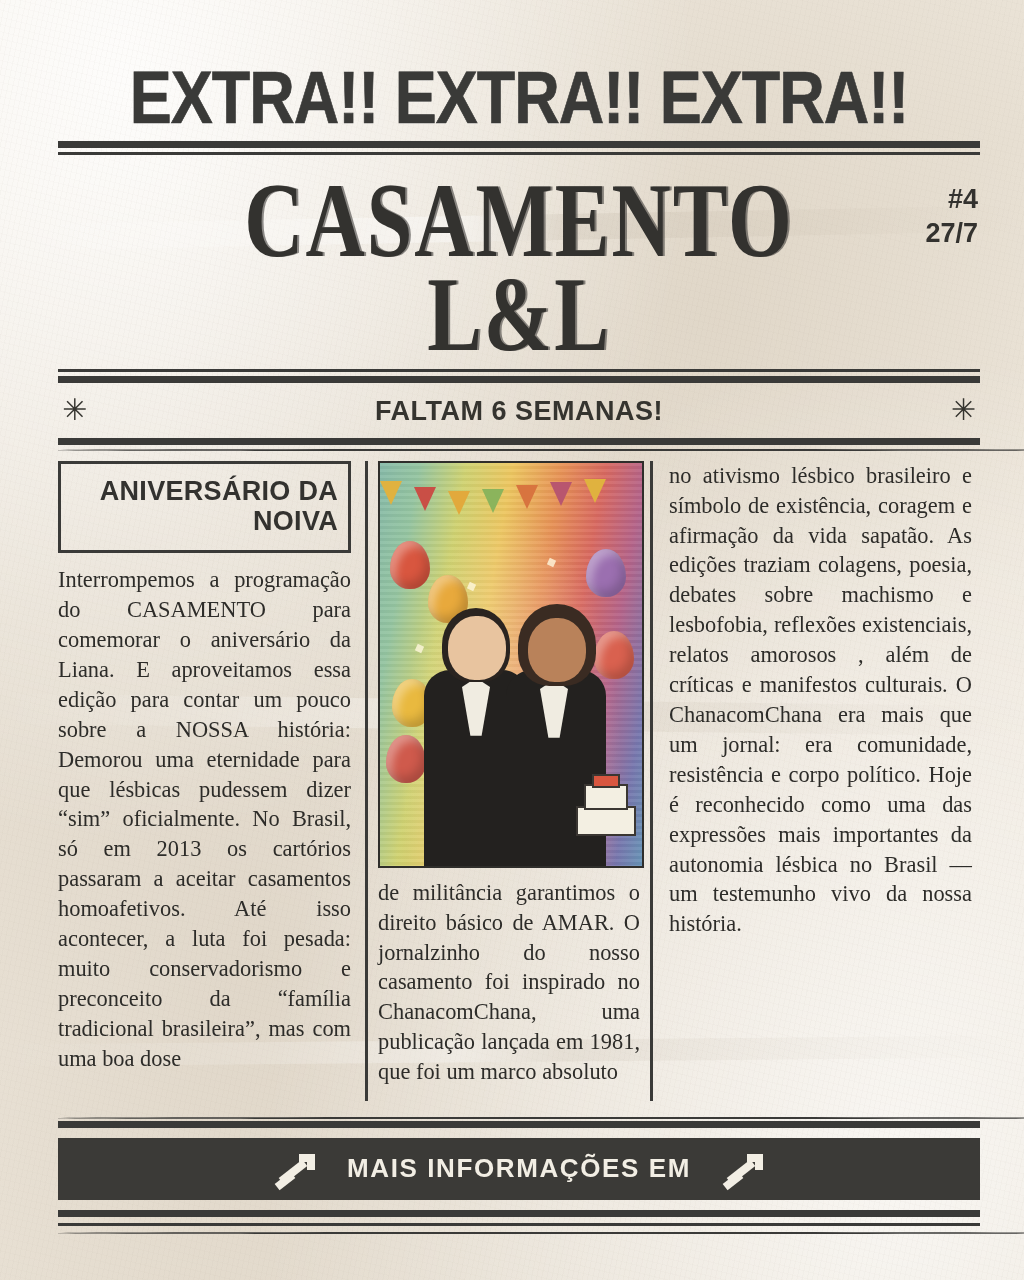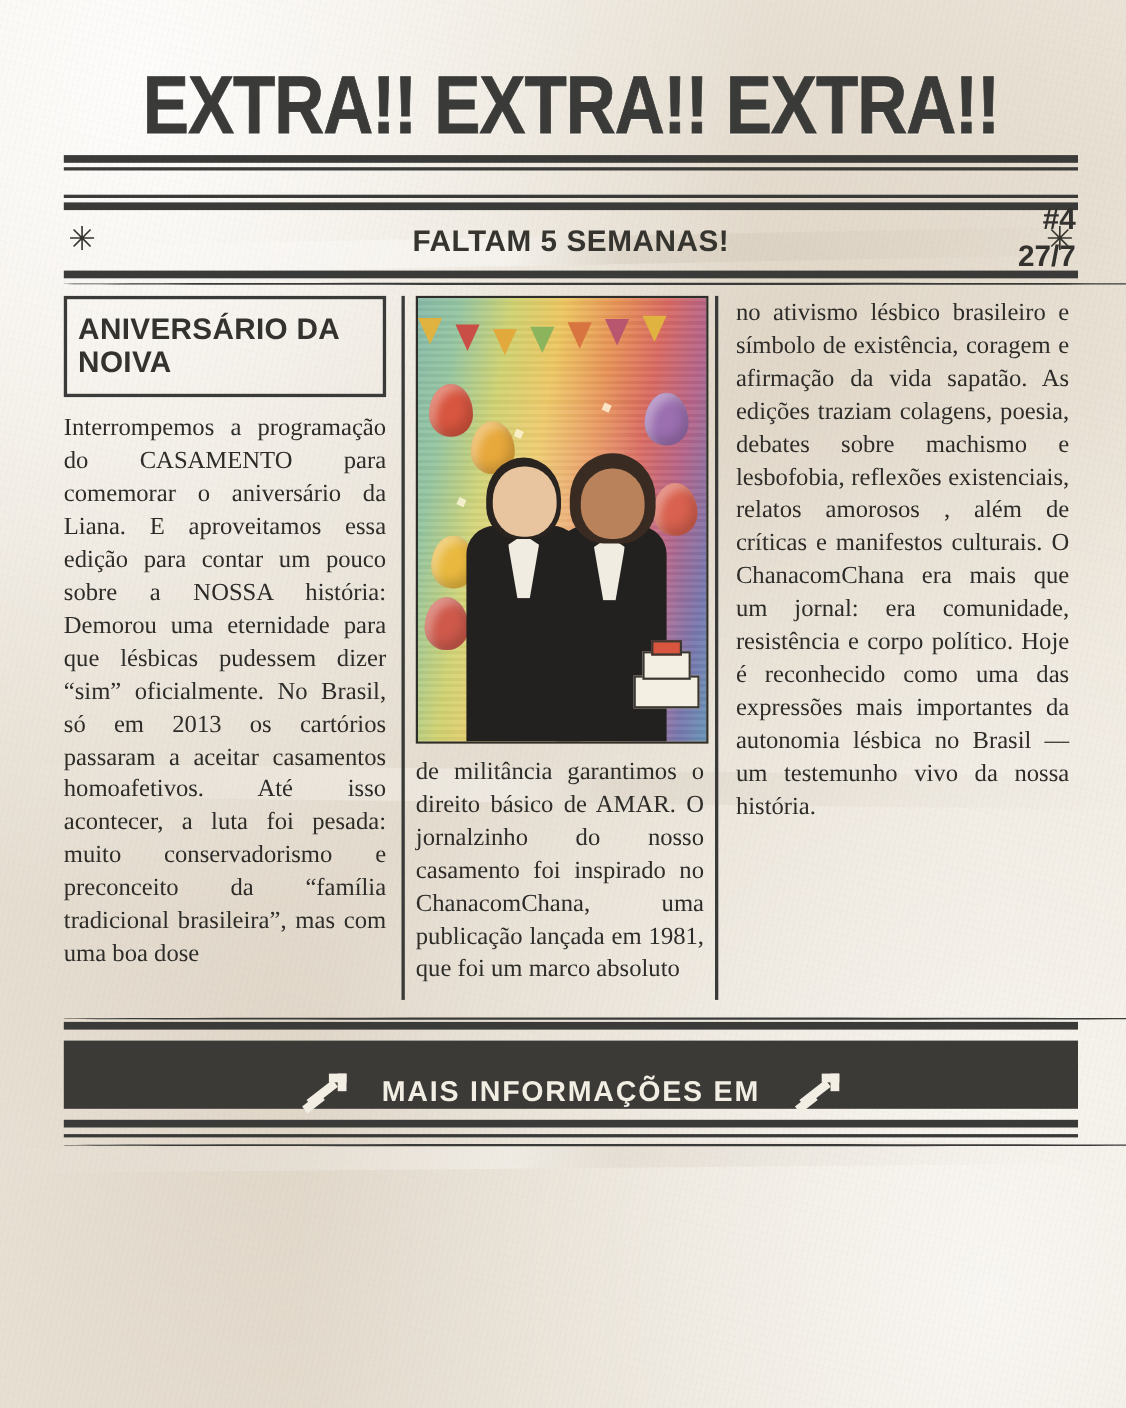--- a/index.html
+++ b/index.html
@@ -155,21 +155,21 @@
   .col.right { width: 319px; padding-left: 16px; }
   .vdiv { width: 3px; background: #3a3a38; }
 
   .headline-box {
     border: 3px solid #3a3a38;
     padding: 12px 10px 14px;
     margin-bottom: 12px;
   }
   .headline-box h2 {
     margin: 0;
-    text-align: left;
+    text-align: right;
     font-family: "Liberation Sans", sans-serif;
     font-weight: bold;
     font-size: 27px;
     line-height: 1.12;
     color: #33322f;
     letter-spacing: .3px;
   }
 
   .bodytext {
     font-family: "Liberation Serif", serif;
@@ -271,21 +271,21 @@
     letter-spacing: .2px;
     color: #33322f;
   }
 
   
   .footer-wrap { margin-top: 16px; }
   .footer-bar {
     background: #3b3a37;
     height: 62px;
     display: flex;
-    align-items: flex-end;
+    align-items: center;
     justify-content: center;
     gap: 18px;
     color: #f2eee4;
     margin: 10px 0;
   }
   .footer-bar .txt {
     font-family: "Liberation Sans", sans-serif;
     font-weight: bold;
     font-size: 26px;
     letter-spacing: 1.6px;
@@ -321,33 +321,37 @@
 
   <div class="content">
 
     <div class="extra-line">EXTRA!! EXTRA!! EXTRA!!</div>
 
     <div class="rule thick"></div>
     <div class="gap3"></div>
     <div class="rule thin"></div>
 
     <div class="title-block">
+      <div class="title-main">
+        <div class="title-l1">CASAMENTO</div>
+        <div class="title-l2">L&amp;L</div>
+      </div>
       <div class="issue">
         <div>#4</div>
         <div>27/7</div>
       </div>
     </div>
 
     <div class="rule thin"></div>
     <div class="gap3"></div>
     <div class="rule thick"></div>
 
     <div class="countdown">
       <span class="aster left">✳</span>
-      <span class="label">FALTAM 5 SEMANAS!</span>
+      <span class="label">FALTAM 6 SEMANAS!</span>
       <span class="aster right">✳</span>
     </div>
 
     <div class="rule thick"></div>
     <div class="gap3"></div>
     <div class="rule hair"></div>
 
     <div class="cols">
 
       <div class="col left">

